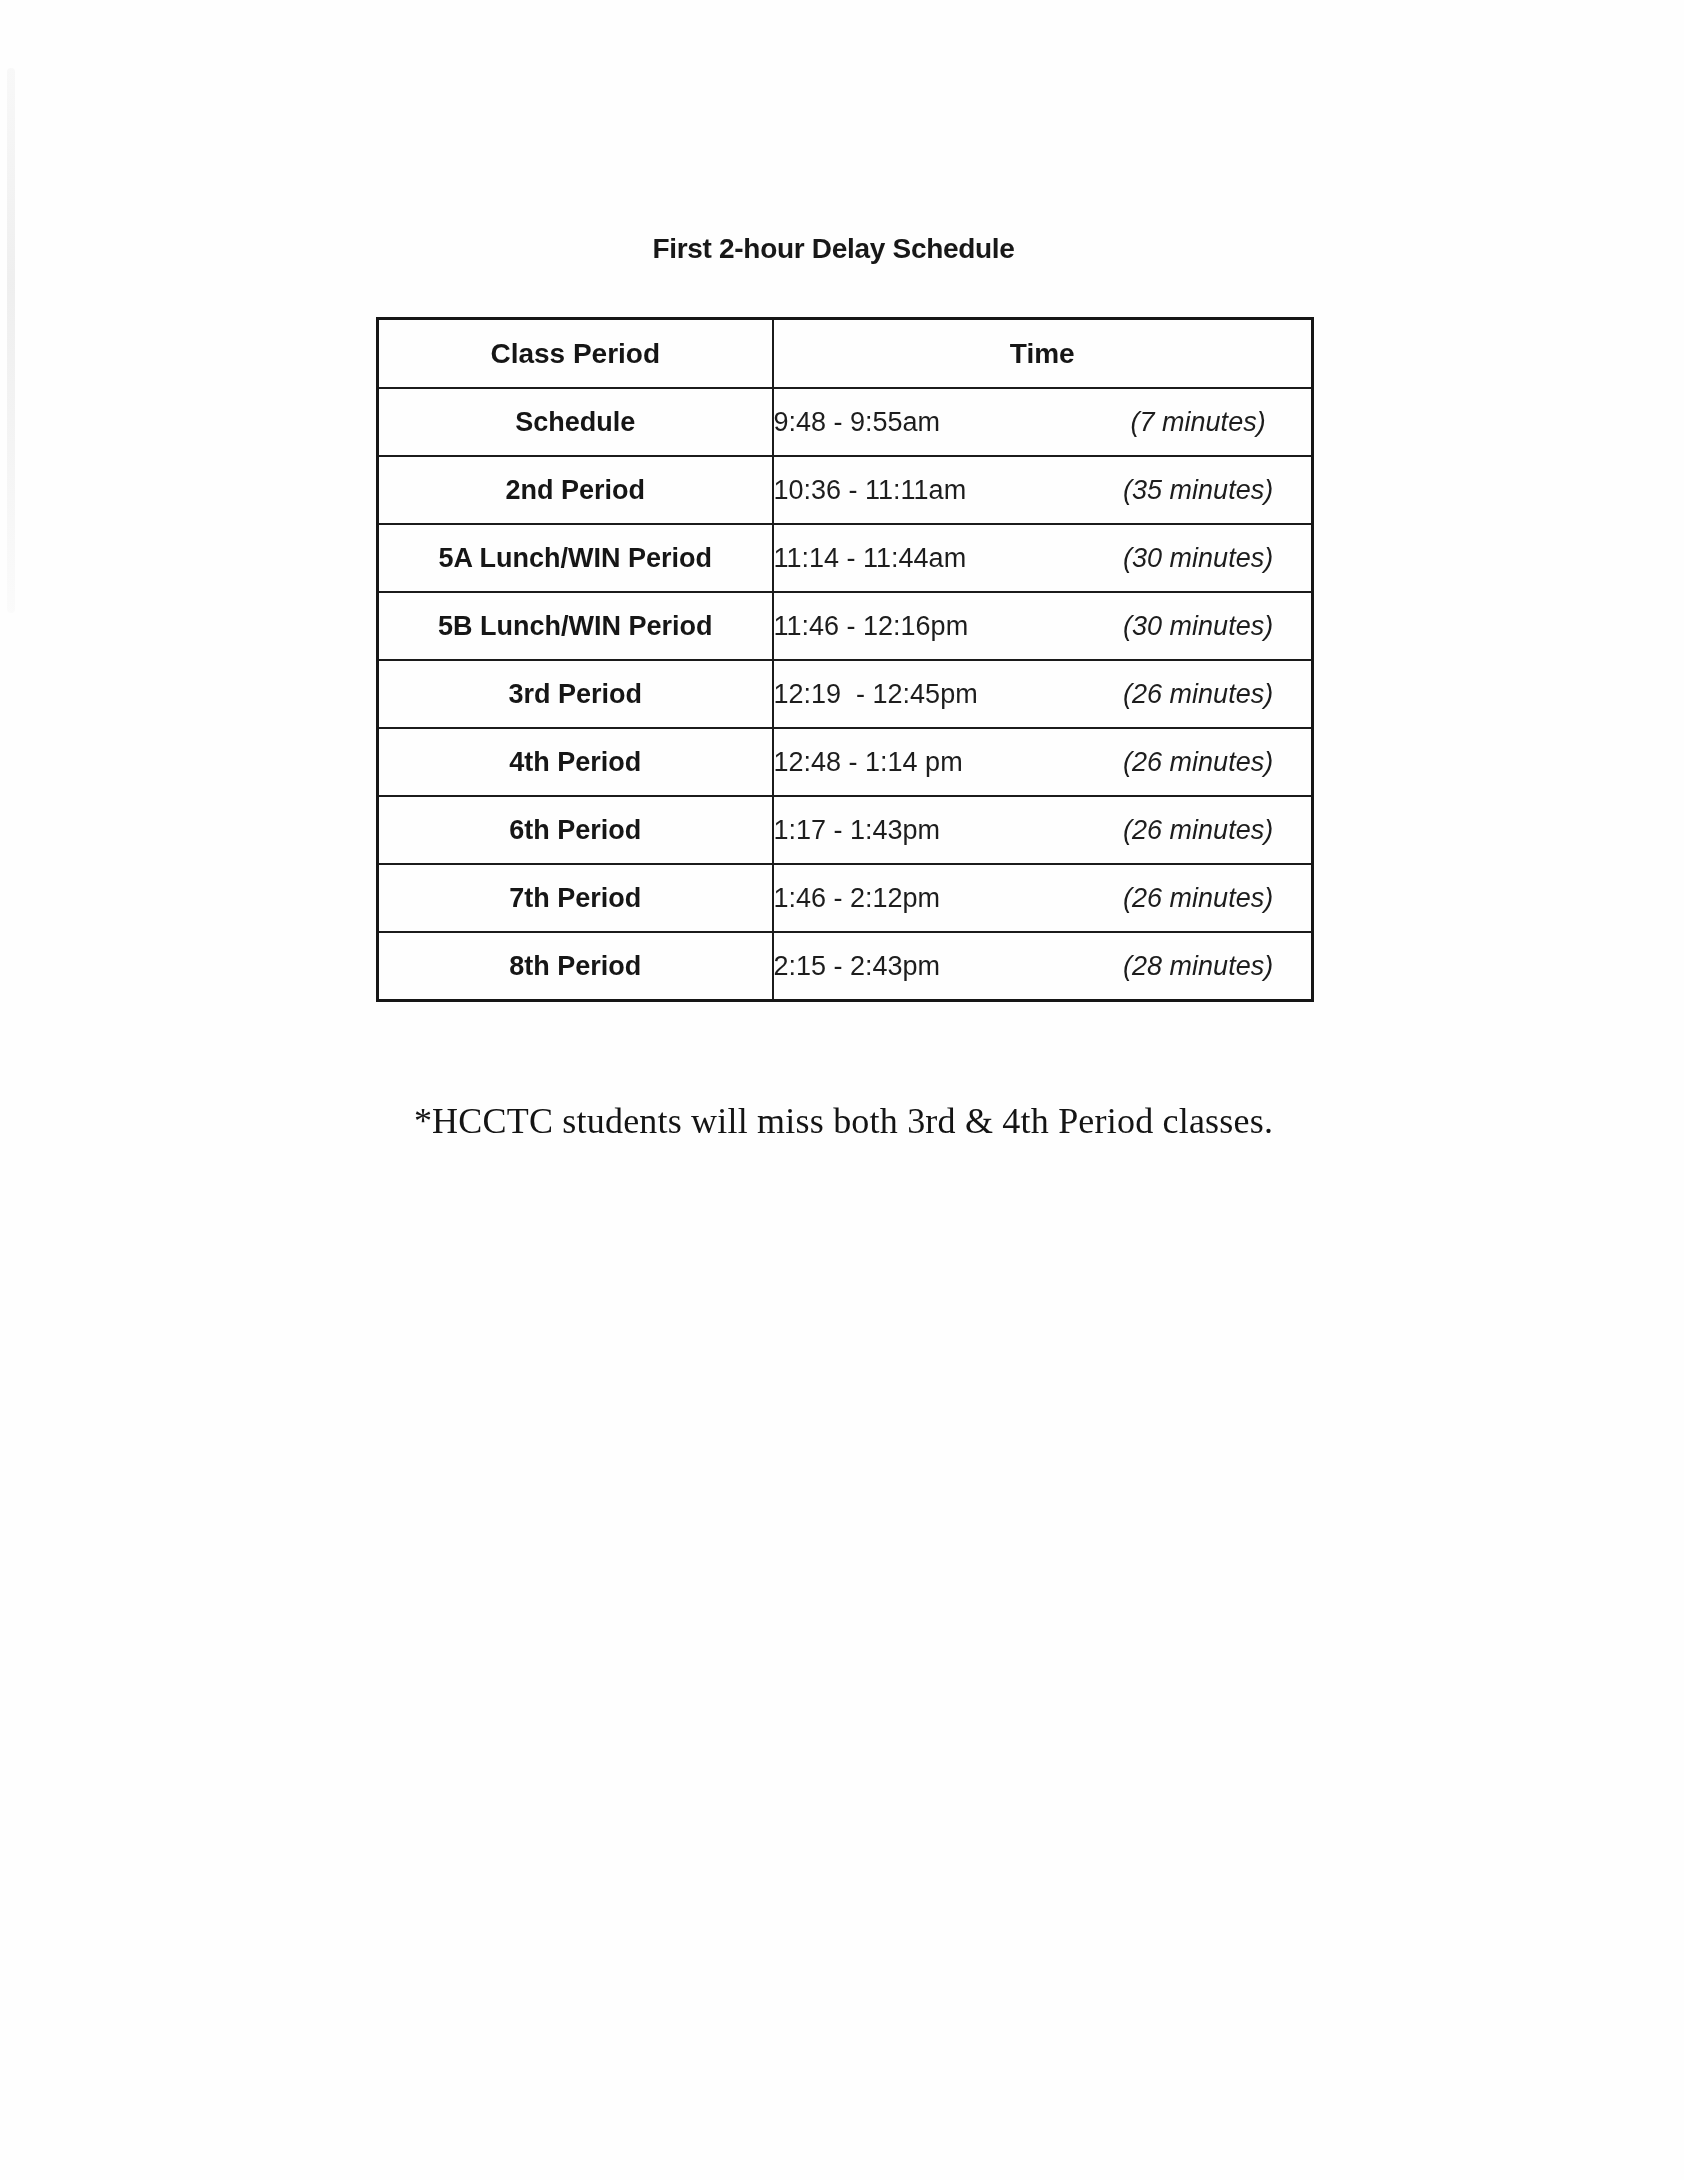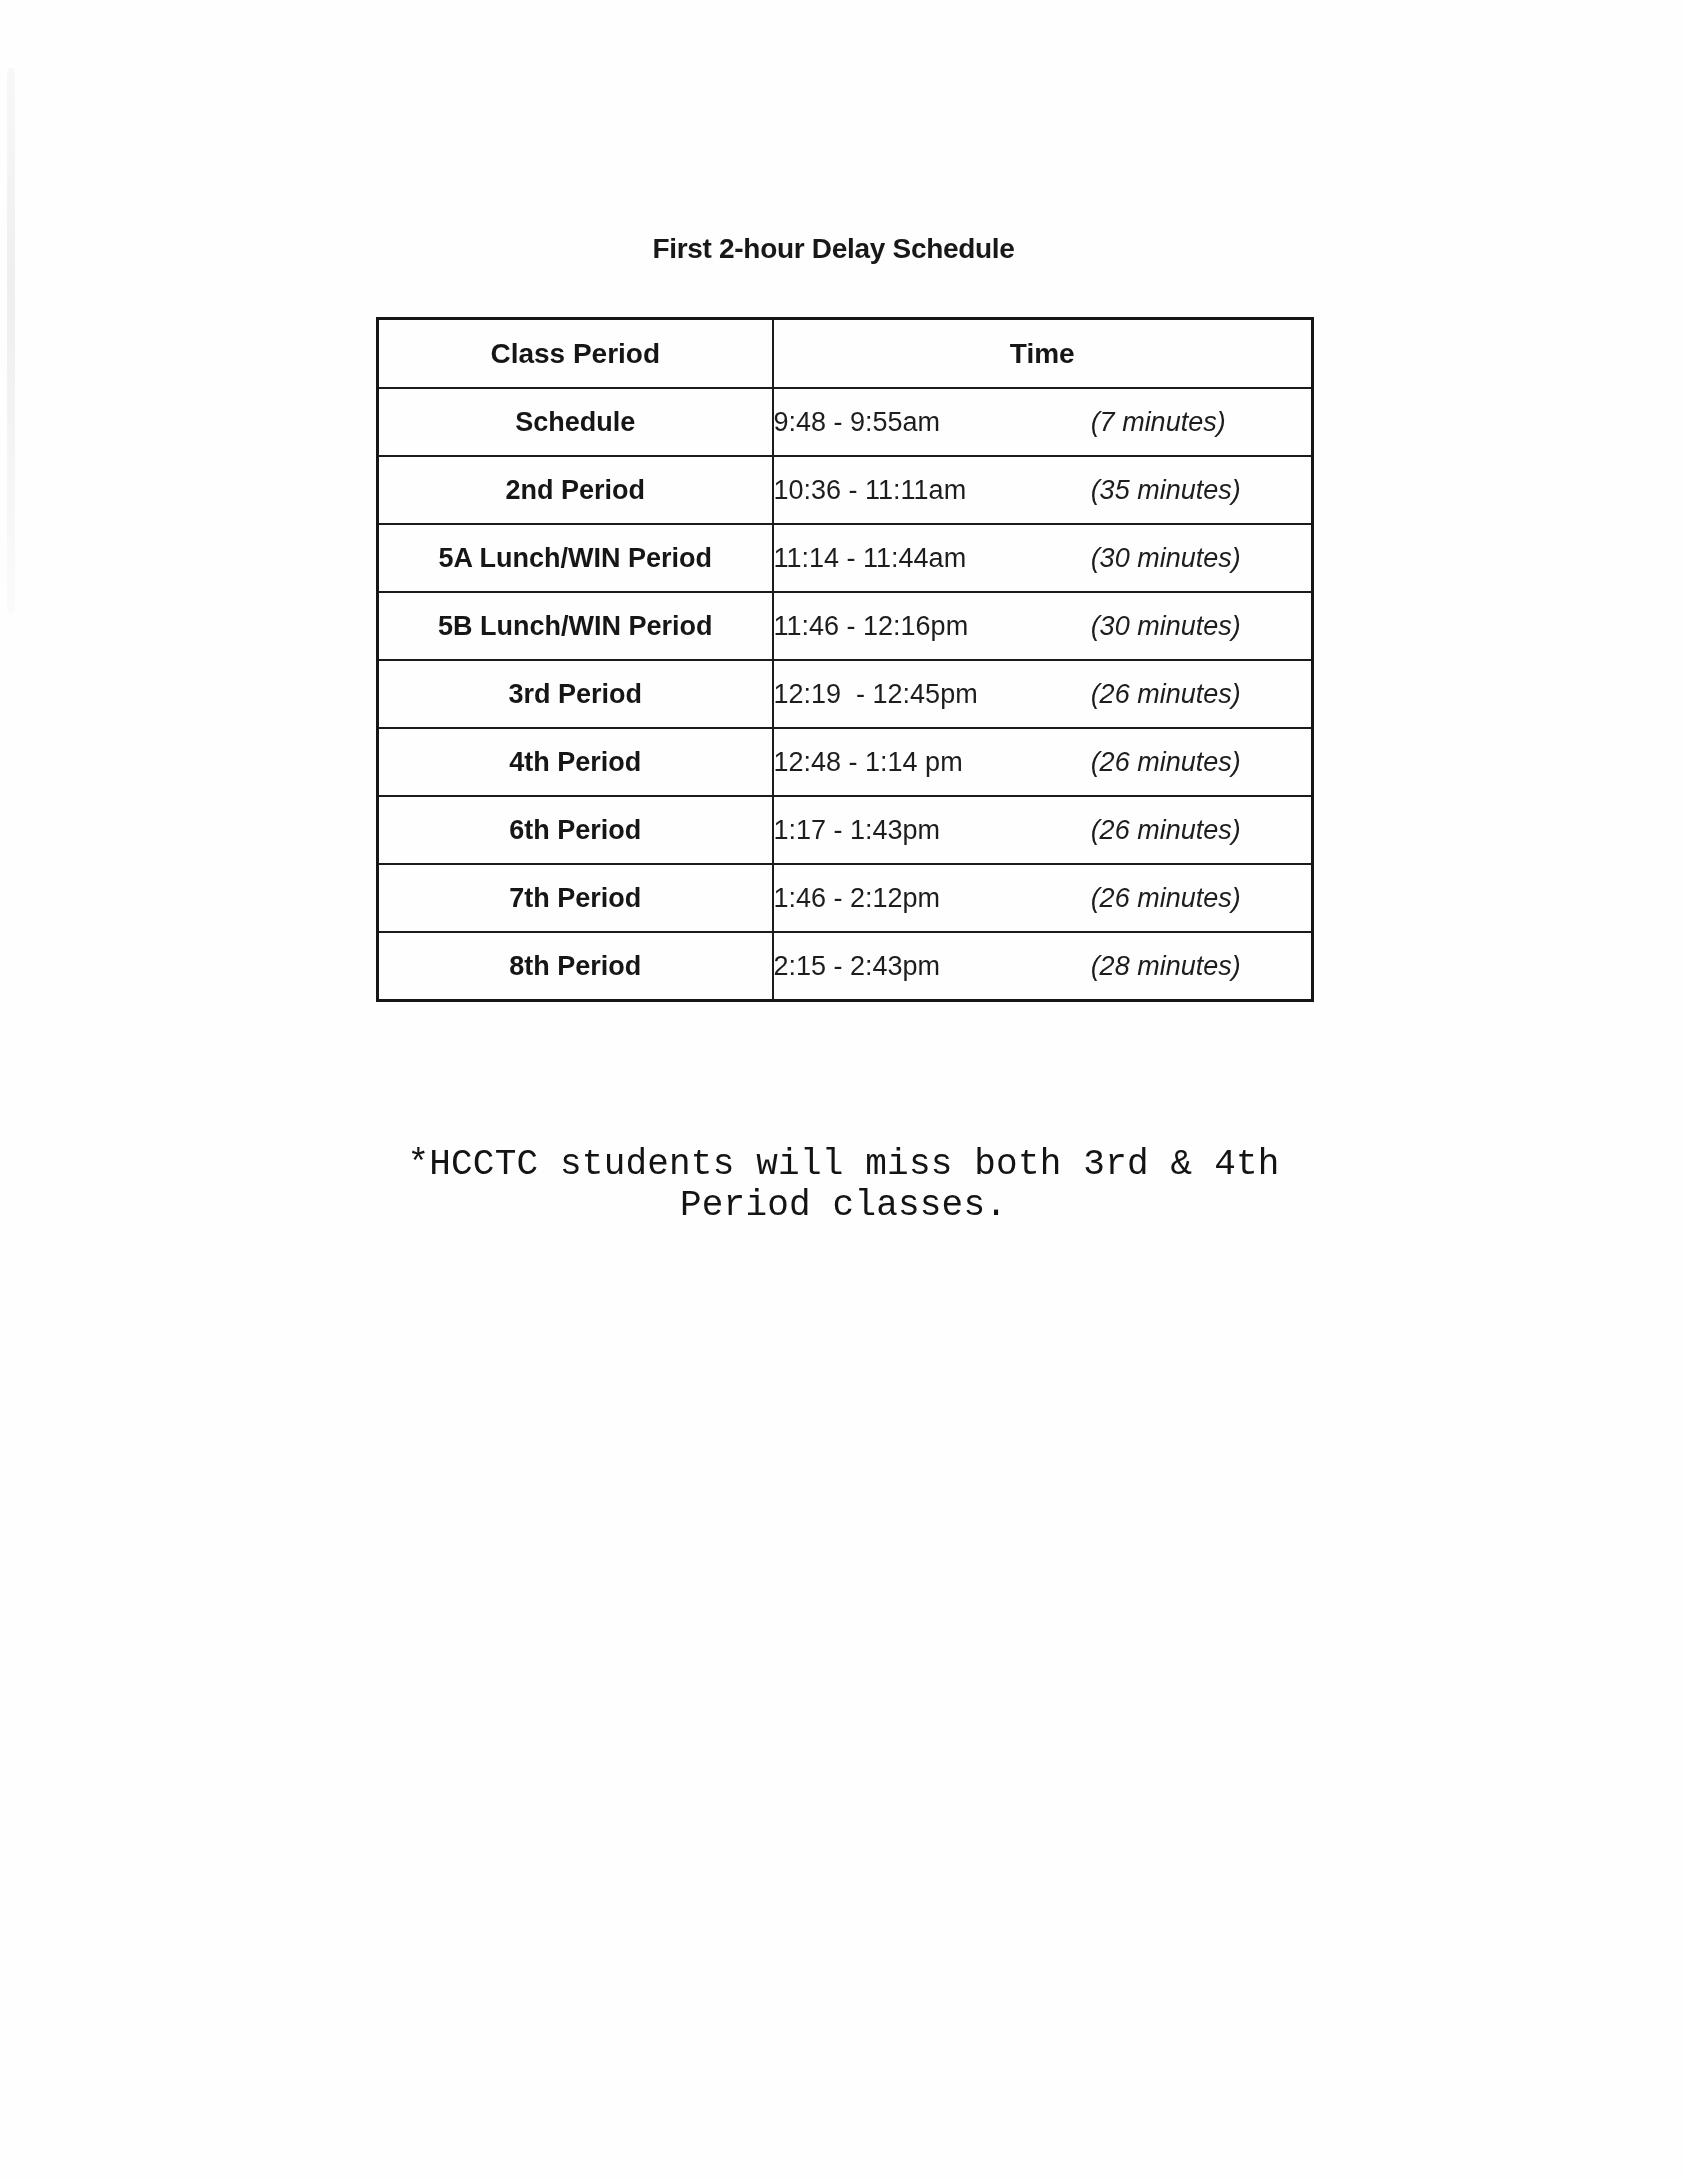--- a/index.html
+++ b/index.html
@@ -78,31 +78,31 @@
   }
   td.time .range {
     display: inline-block;
     width: 59%;
     text-align: left;
     white-space: pre;
   }
   td.time .dur {
     display: inline-block;
     width: 40%;
-    text-align: left;
+    text-align: center;
     font-style: italic;
   }
   .footnote {
     position: absolute;
-    top: 1144px;
+    top: 1100px;
     left: 376px;
     width: 935px;
     margin: 0;
     text-align: center;
-    font-family: Liberation Mono, monospace;
+    font-family: Liberation Serif, serif;
     font-size: 36px;
     letter-spacing: 0.2px;
     color: #141414;
   }
 </style>
 </head>
 <body>
 
 <div class="page">
 

